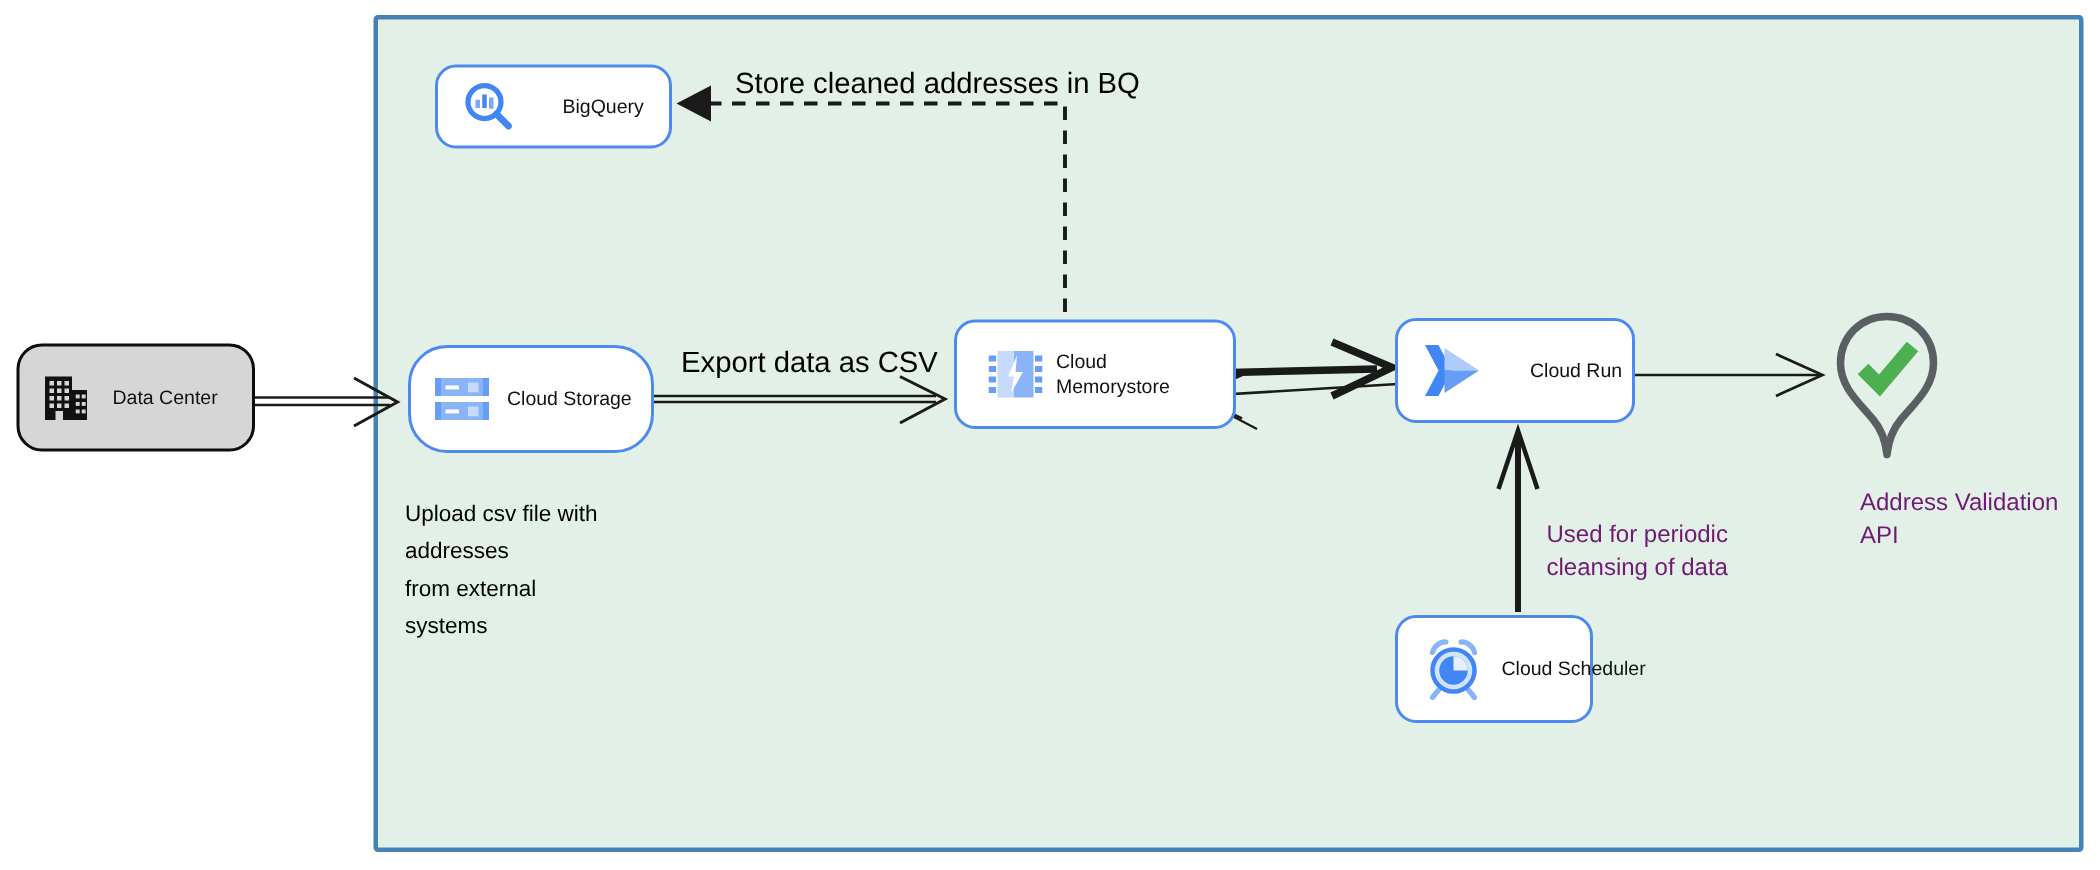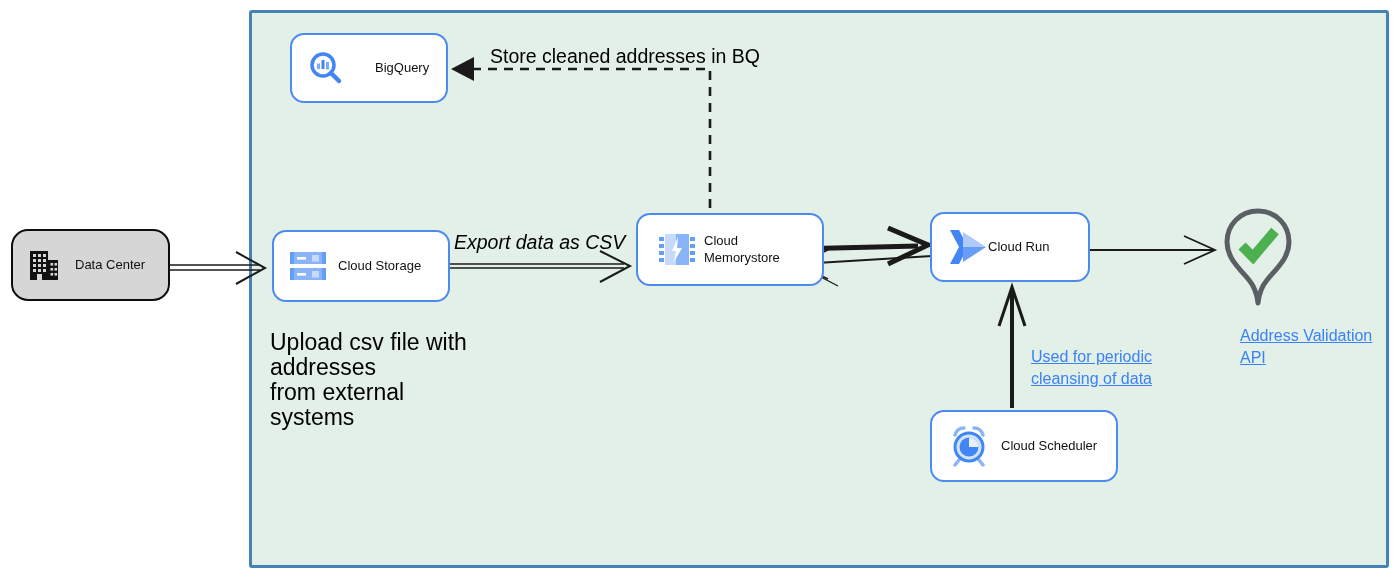--- a/index.html
+++ b/index.html
@@ -15,22 +15,22 @@
   #connector-layer{position:absolute;left:0;top:0;width:1400px;height:580px;pointer-events:none;}
   .node{
     position:absolute;display:flex;align-items:center;gap:12px;
     background:#ffffff;border:2px solid #4d8af0;border-radius:14px;
     box-sizing:border-box;padding:0 8px 0 16px;font-size:13px;line-height:1.25;
   }
   .node .node-label{white-space:nowrap;}
   .node.wrap .node-label{white-space:normal;width:90px;}
   .node.external{background:#d6d6d6;border:2.5px solid #0d0d0d;border-radius:17px;}
   .edge-label{position:absolute;font-size:19.5px;white-space:pre-wrap;color:#000;margin-top:12px;}
-  .note{position:absolute;font-size:23px;line-height:25px;white-space:pre-wrap;color:#000;}
-  .side-label{position:absolute;font-size:16px;line-height:21.5px;white-space:pre-wrap;color:#3b82f6;text-decoration:underline;}
+  .note{position:absolute;font-size:15px;line-height:25px;white-space:pre-wrap;color:#000;}
+  .side-label{position:absolute;font-size:16px;line-height:21.5px;white-space:pre-wrap;color:#701a75;}
   svg{display:block;}
 </style>
 </head>
 <body>
 
 <div id="canvas">
 
   <div id="gcp-zone"></div>
 
   <svg id="connector-layer" viewBox="0 0 1400 580">
@@ -100,34 +100,34 @@
           <rect x="21.5" y="18" width="2.6" height="2.6"></rect>
             <rect x="25.5" y="18" width="2.6" height="2.6"></rect>
           <rect x="21.5" y="23" width="2.6" height="2.6"></rect>
             <rect x="25.5" y="23" width="2.6" height="2.6"></rect>
         </g>
       </svg>
     </span>
     <span class="node-label">Data Center</span>
   </div>
 
-  <div class="node" style="left:290px;top:33px;width:158px;height:70px;gap:31px;">
+  <div class="node" style="left:290px;top:43px;width:158px;height:56px;gap:31px;">
     <span>
       <svg width="36" height="36" viewBox="0 0 36 36">
         <circle cx="15" cy="15" r="11" fill="#ffffff" stroke="#4285f4" stroke-width="3.5"></circle>
         <rect x="9" y="13.5" width="3" height="5.5" fill="#7baaf7"></rect>
         <rect x="13.5" y="10" width="3" height="9" fill="#4285f4"></rect>
         <rect x="18" y="12" width="3" height="7.5" fill="#7baaf7"></rect>
         <line x1="23" y1="23" x2="31" y2="31" stroke="#4285f4" stroke-width="4.5" stroke-linecap="round"></line>
       </svg>
     </span>
     <span class="node-label">BigQuery</span>
   </div>
 
-  <div class="node" style="left:272px;top:230px;width:178px;height:72px;">
+  <div class="node" style="left:272px;top:230px;width:164px;height:72px;border-radius:26px;">
     <span>
       <svg width="36" height="32" viewBox="0 0 36 32">
         <g>
           <rect x="0" y="2" width="36" height="12" fill="#8ab4f8"></rect>
           <rect x="0" y="2" width="4" height="12" fill="#669df6"></rect>
           <rect x="32" y="2" width="4" height="12" fill="#669df6"></rect>
           <rect x="7" y="7" width="9" height="2.6" fill="#ffffff"></rect>
           <rect x="22" y="5" width="7" height="6.5" fill="#c6dafc"></rect>
         </g>
         <g>
@@ -156,32 +156,32 @@
             <rect x="31" y="25" width="5" height="4"></rect>
         </g>
         <rect x="6" y="1" width="11" height="31" fill="#c6dafc"></rect>
         <rect x="17" y="1" width="13" height="31" fill="#8ab4f8"></rect>
         <polygon points="19,4 13,18 17,18 15,29 23,15 18,15" fill="#ffffff"></polygon>
       </svg>
     </span>
     <span class="node-label">Cloud Memorystore</span>
   </div>
 
-  <div class="node" style="left:930px;top:212px;width:160px;height:70px;gap:0;align-items:center;">
+  <div class="node" style="left:930px;top:212px;width:160px;height:70px;gap:32px;align-items:center;">
     <span>
       <svg width="40" height="34" viewBox="0 0 40 34">
         <path d="M2,0 L11,0 L20,17 L11,34 L2,34 L11,17 Z" fill="#4285f4"></path>
         <polygon points="15,2 38,17 15,17" fill="#aecbfa"></polygon>
         <polygon points="15,17 38,17 15,32" fill="#669df6"></polygon>
       </svg>
     </span>
     <span class="node-label">Cloud Run</span>
   </div>
 
-  <div class="node" style="left:930px;top:410px;width:188px;height:72px;gap:11px;">
+  <div class="node" style="left:930px;top:410px;width:132px;height:72px;gap:11px;">
     <span>
       <svg width="42" height="42" viewBox="0 0 42 42">
         <path d="M7,10 A9,9 0 0 1 16,3" stroke="#8ab4f8" stroke-width="3.5" fill="none" stroke-linecap="round"></path>
         <path d="M26,3 A9,9 0 0 1 35,10" stroke="#8ab4f8" stroke-width="3.5" fill="none" stroke-linecap="round"></path>
         <line x1="11" y1="35" x2="7" y2="40" stroke="#8ab4f8" stroke-width="3.5" stroke-linecap="round"></line>
         <line x1="31" y1="35" x2="35" y2="40" stroke="#8ab4f8" stroke-width="3.5" stroke-linecap="round"></line>
         <circle cx="21" cy="22" r="14" fill="#d2e3fc" stroke="#4285f4" stroke-width="3"></circle>
         <circle cx="21" cy="22" r="9.5" fill="#4285f4"></circle>
         <path d="M21,22 L21,12.5 A9.5,9.5 0 0 1 30.5,22 Z" fill="#e8f0fe"></path>
       </svg>
@@ -190,21 +190,21 @@
   </div>
 
   <span style="position:absolute;left:1219px;top:206px;">
     <svg width="78" height="104" viewBox="0 0 78 104">
       <path d="M39,5 C21,5 8,19 8,36 C8,52 20,62 30,74 C35,80 38,88 39,97 C40,88 43,80 48,74 C58,62 70,52 70,36 C70,19 57,5 39,5 Z" fill="none" stroke="#5a5f63" stroke-width="5" stroke-linejoin="round"></path>
       <polyline points="23,40 34,51 56,25" fill="none" stroke="#4caf50" stroke-width="10" stroke-linecap="butt" stroke-linejoin="miter"></polyline>
     </svg>
   </span>
 
   <div class="edge-label" style="left:490px;top:33px;">Store cleaned addresses in BQ</div>
-  <div class="edge-label" style="left:454px;top:219px;font-style:italic;">Export data as CSV</div>
+  <div class="edge-label" style="left:454px;top:219px;">Export data as CSV</div>
   <div class="side-label" style="left:1031px;top:346px;">Used for periodic
 cleansing of data</div>
 
   <div class="note" style="left:270px;top:330px;">Upload csv file with
 addresses
 from external
 systems</div>
   <div class="side-label" style="left:1240px;top:325px;">Address Validation
 API</div>
 

